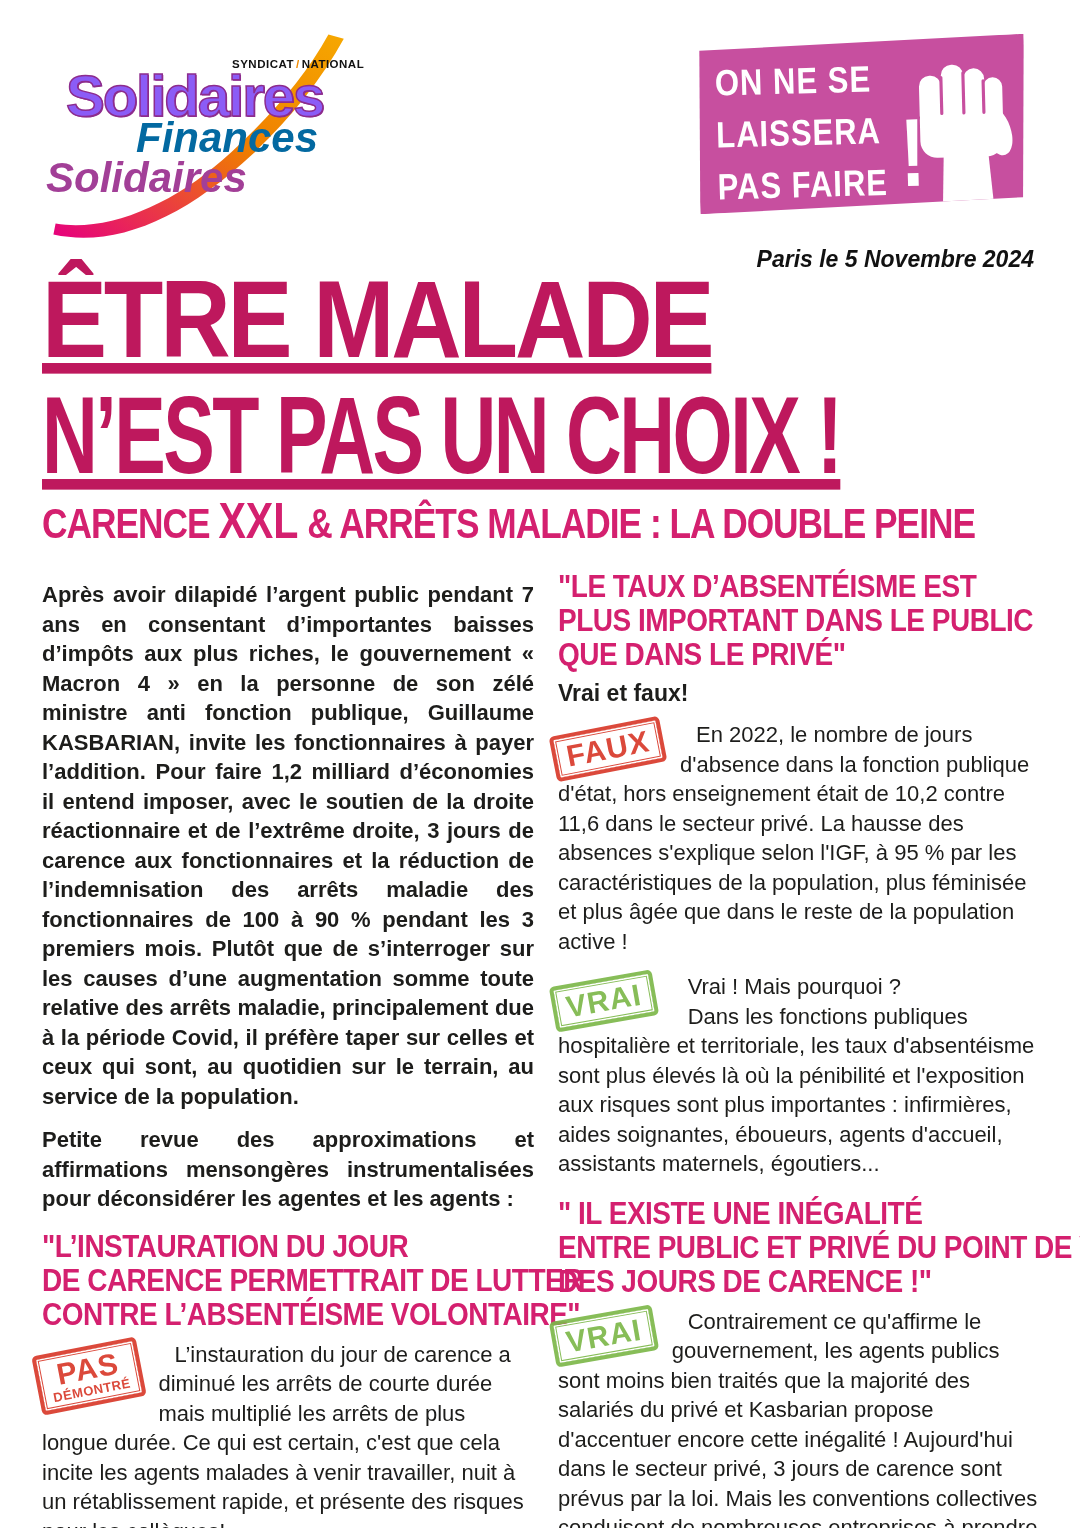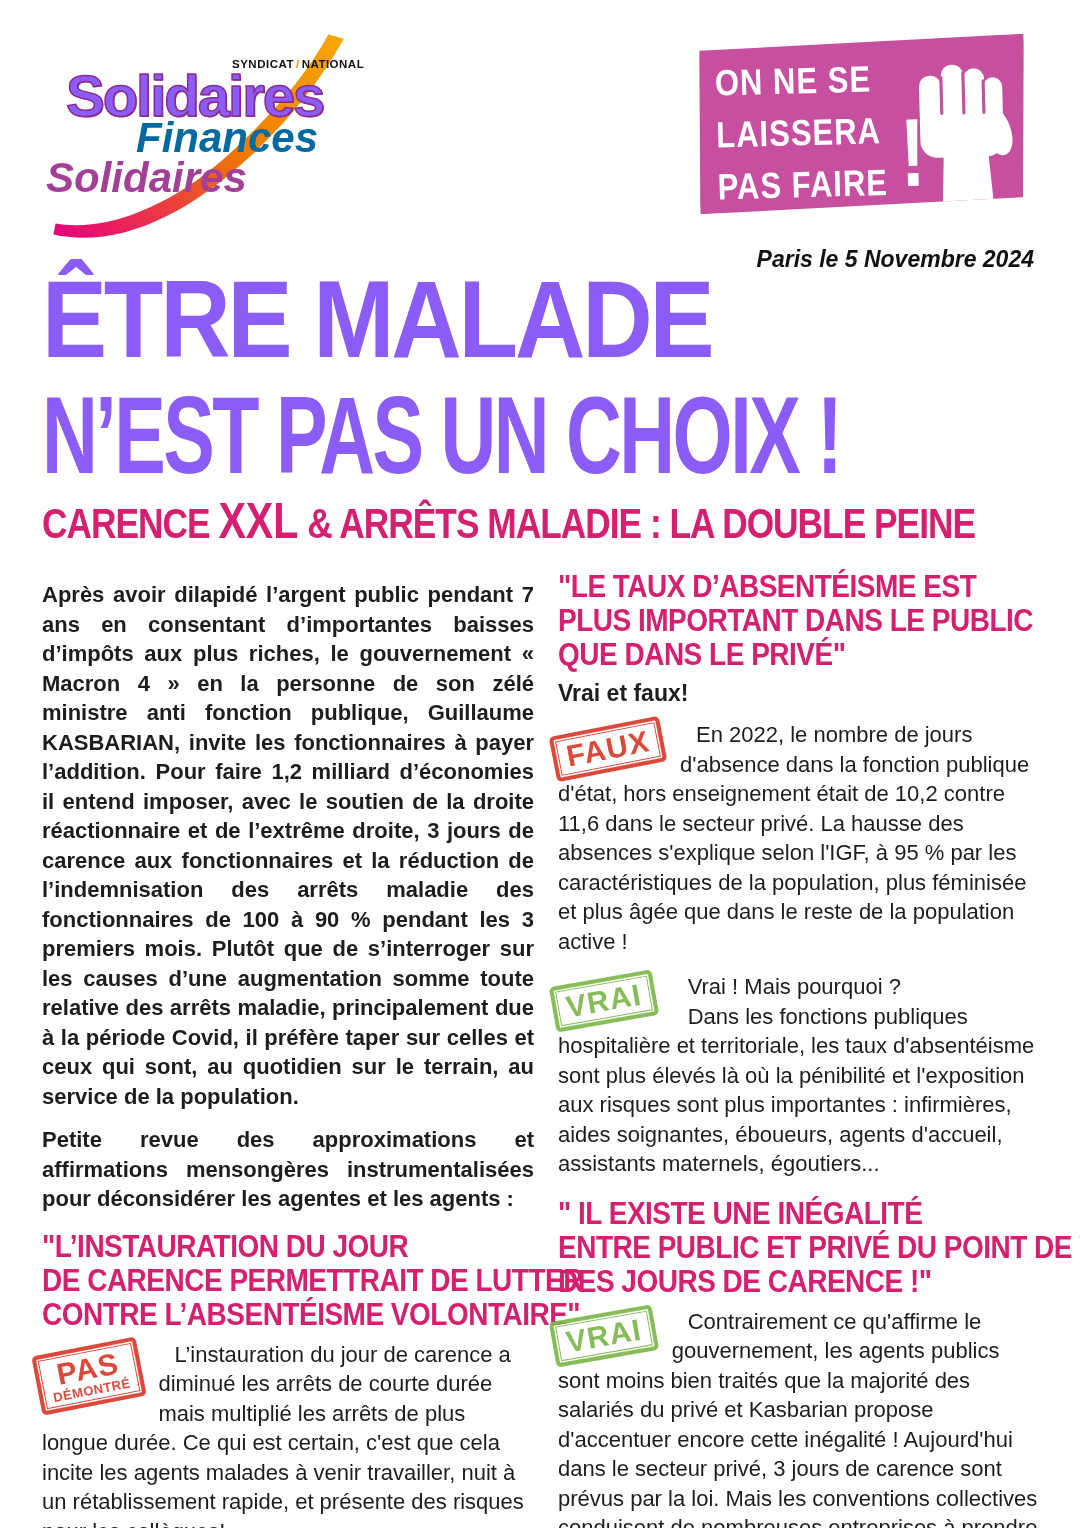--- a/index.html
+++ b/index.html
@@ -22,21 +22,21 @@
   
   .banner{position:absolute;left:698px;top:38px;width:328px;height:172px;background:#c74f9f;
     transform:rotate(-1.5deg);clip-path:polygon(1% 5%,100% 0%,98.5% 95%,0% 100%);}
   .banner-text{position:absolute;left:18px;top:16px;line-height:44px;font-weight:900;color:#fff;
     font-size:31px;letter-spacing:1px;transform:scale(1,1.18);transform-origin:left top;white-space:nowrap;}
   .banner-bang{position:absolute;left:200px;top:68px;font-size:84px;font-weight:900;color:#fff;transform:scale(.9,1.15);}
   .fist{position:absolute;right:6px;top:8px;width:118px;height:158px;}
 
   
   .date{position:absolute;right:46px;top:246px;font-size:23px;font-weight:700;font-style:italic;color:#111;}
-  .title{position:absolute;left:42px;top:258px;color:#8b5cf6;font-weight:900;}
+  .title{position:absolute;left:42px;top:258px;color:#be185d;font-weight:900;text-decoration:underline;}
   .title-line{display:block;transform-origin:left top;white-space:nowrap;letter-spacing:-3px;}
   .tl1{font-size:92px;transform:scale(1.06,1.18);height:116px;}
   .tl2{font-size:92px;transform:scale(0.84,1.18);height:116px;}
   .subtitle{position:absolute;left:42px;top:492px;color:#d4206f;font-weight:900;font-size:36px;
     transform:scale(.98,1.2);transform-origin:left top;white-space:nowrap;letter-spacing:-1px;}
   .subtitle .xxl{font-size:42px;letter-spacing:0;}
 
   
   .cols{position:absolute;left:42px;top:568px;width:998px;display:flex;gap:24px;}
   .col-left{width:492px;}

